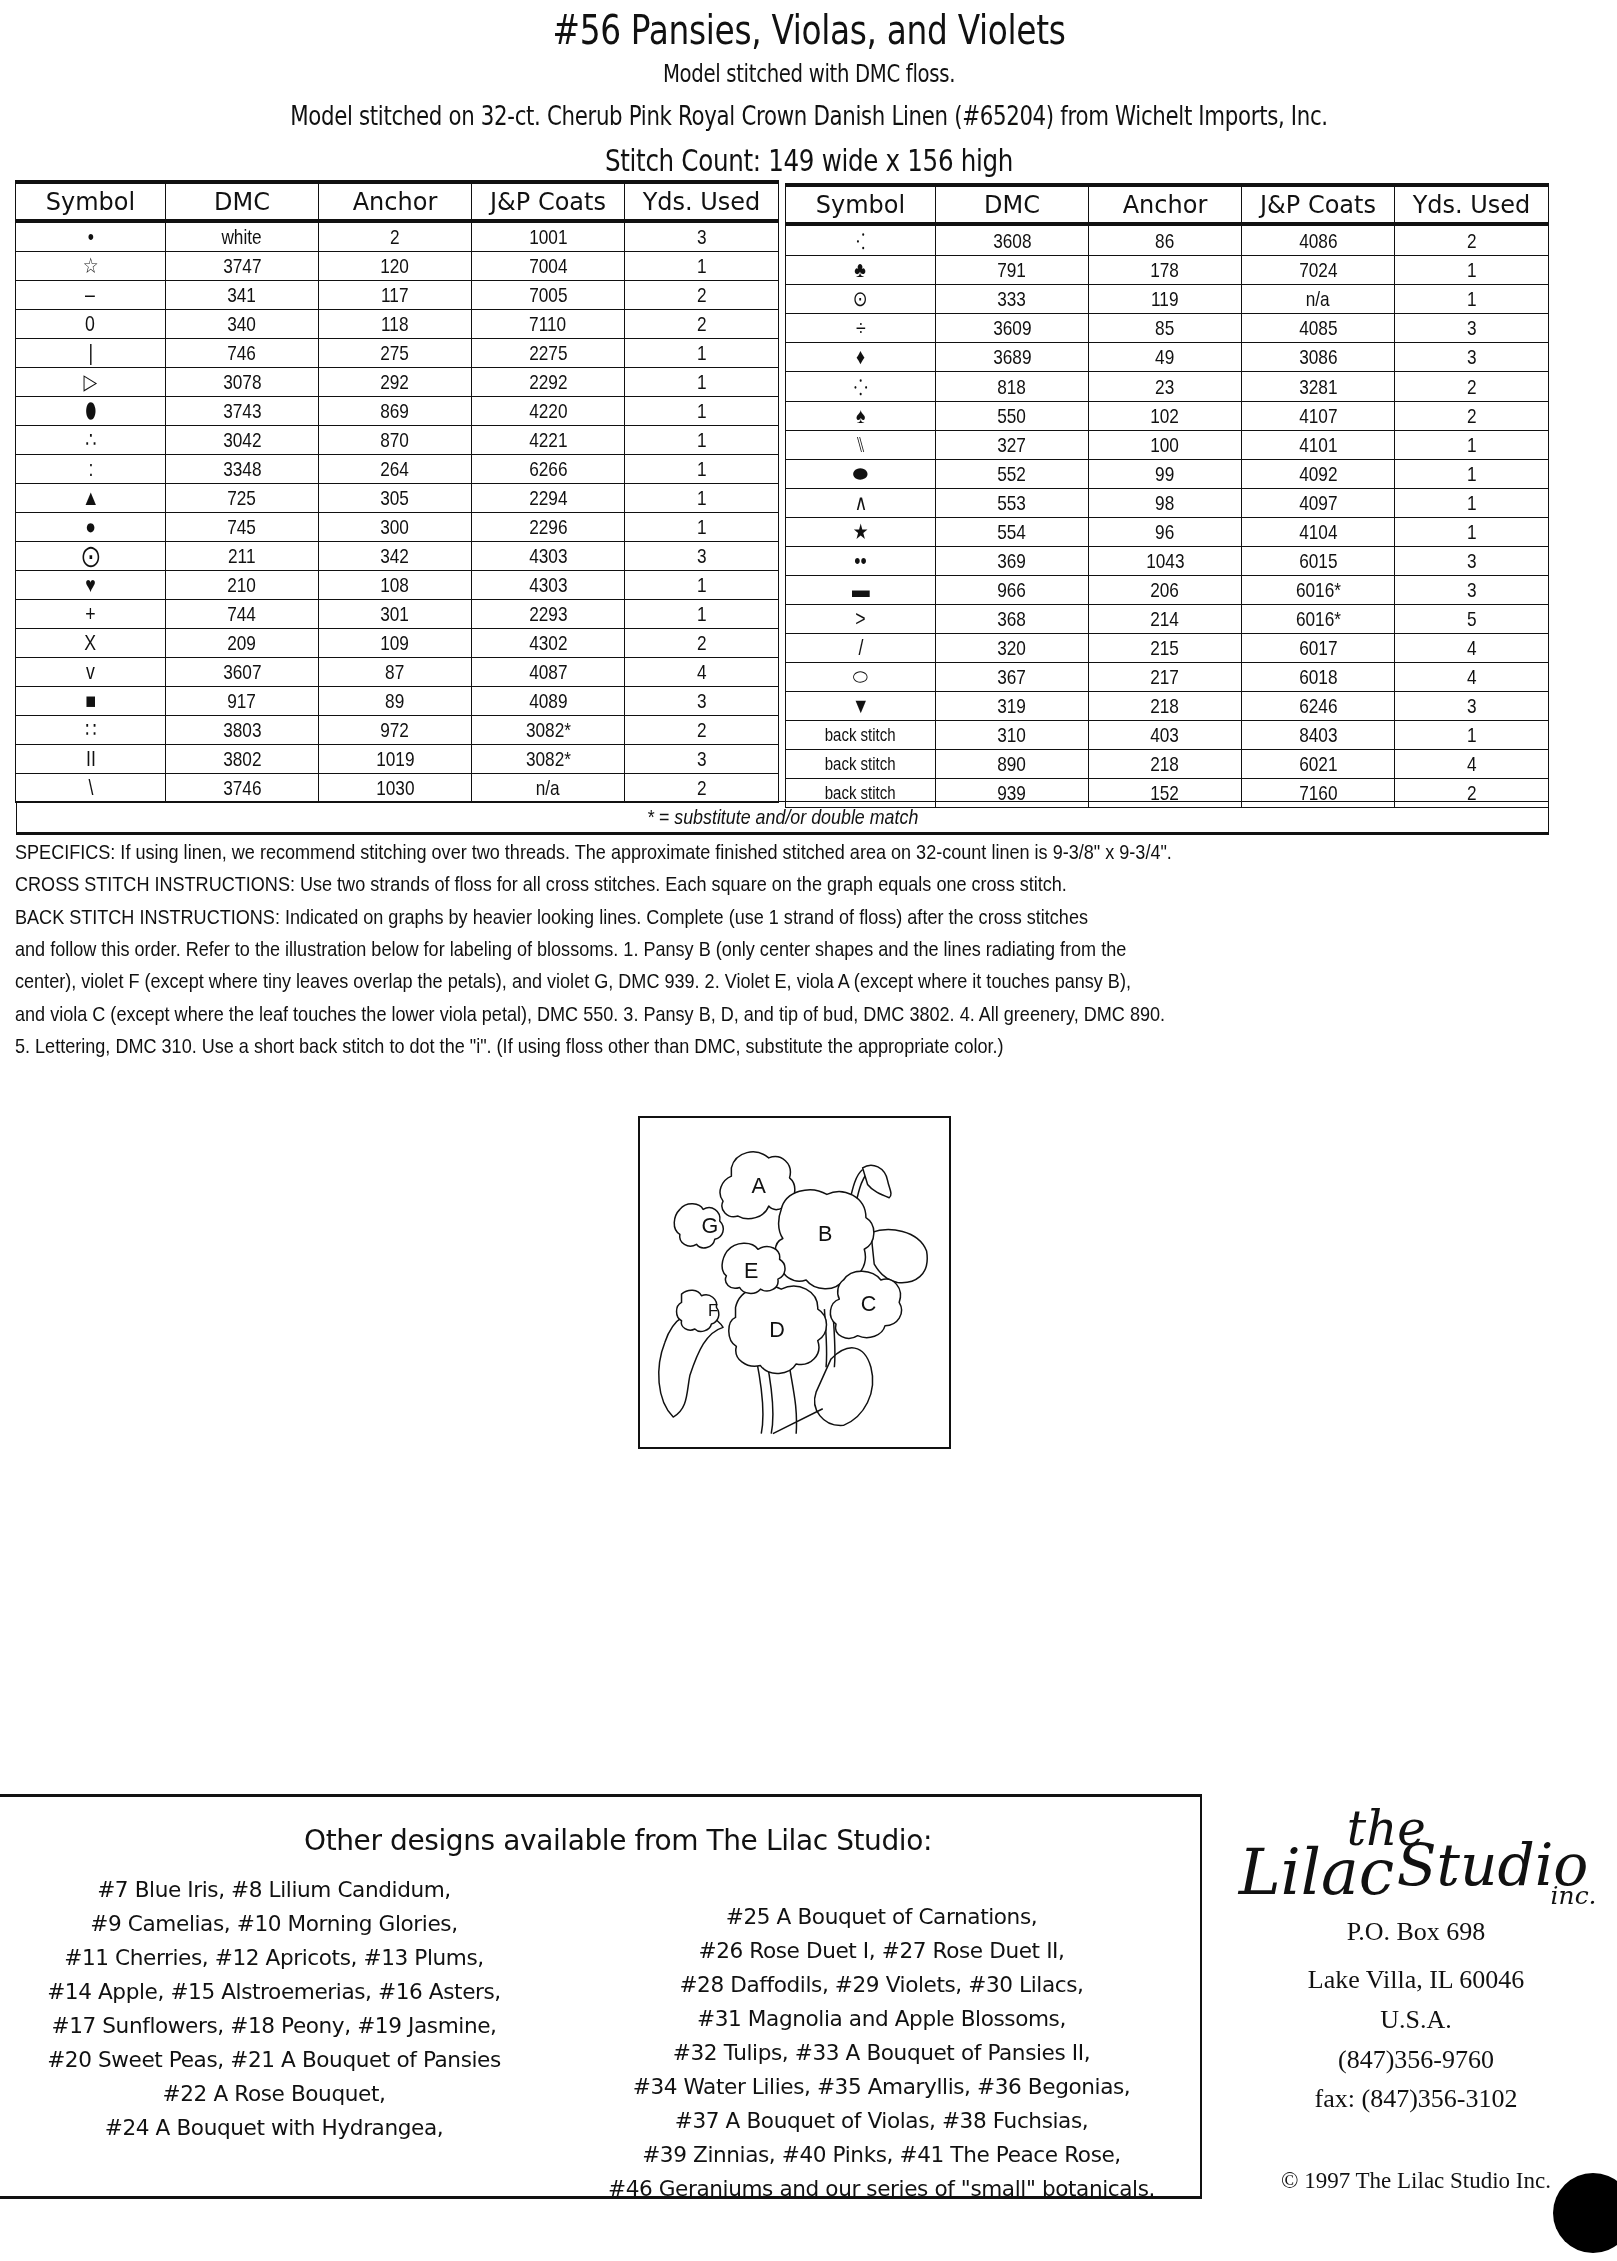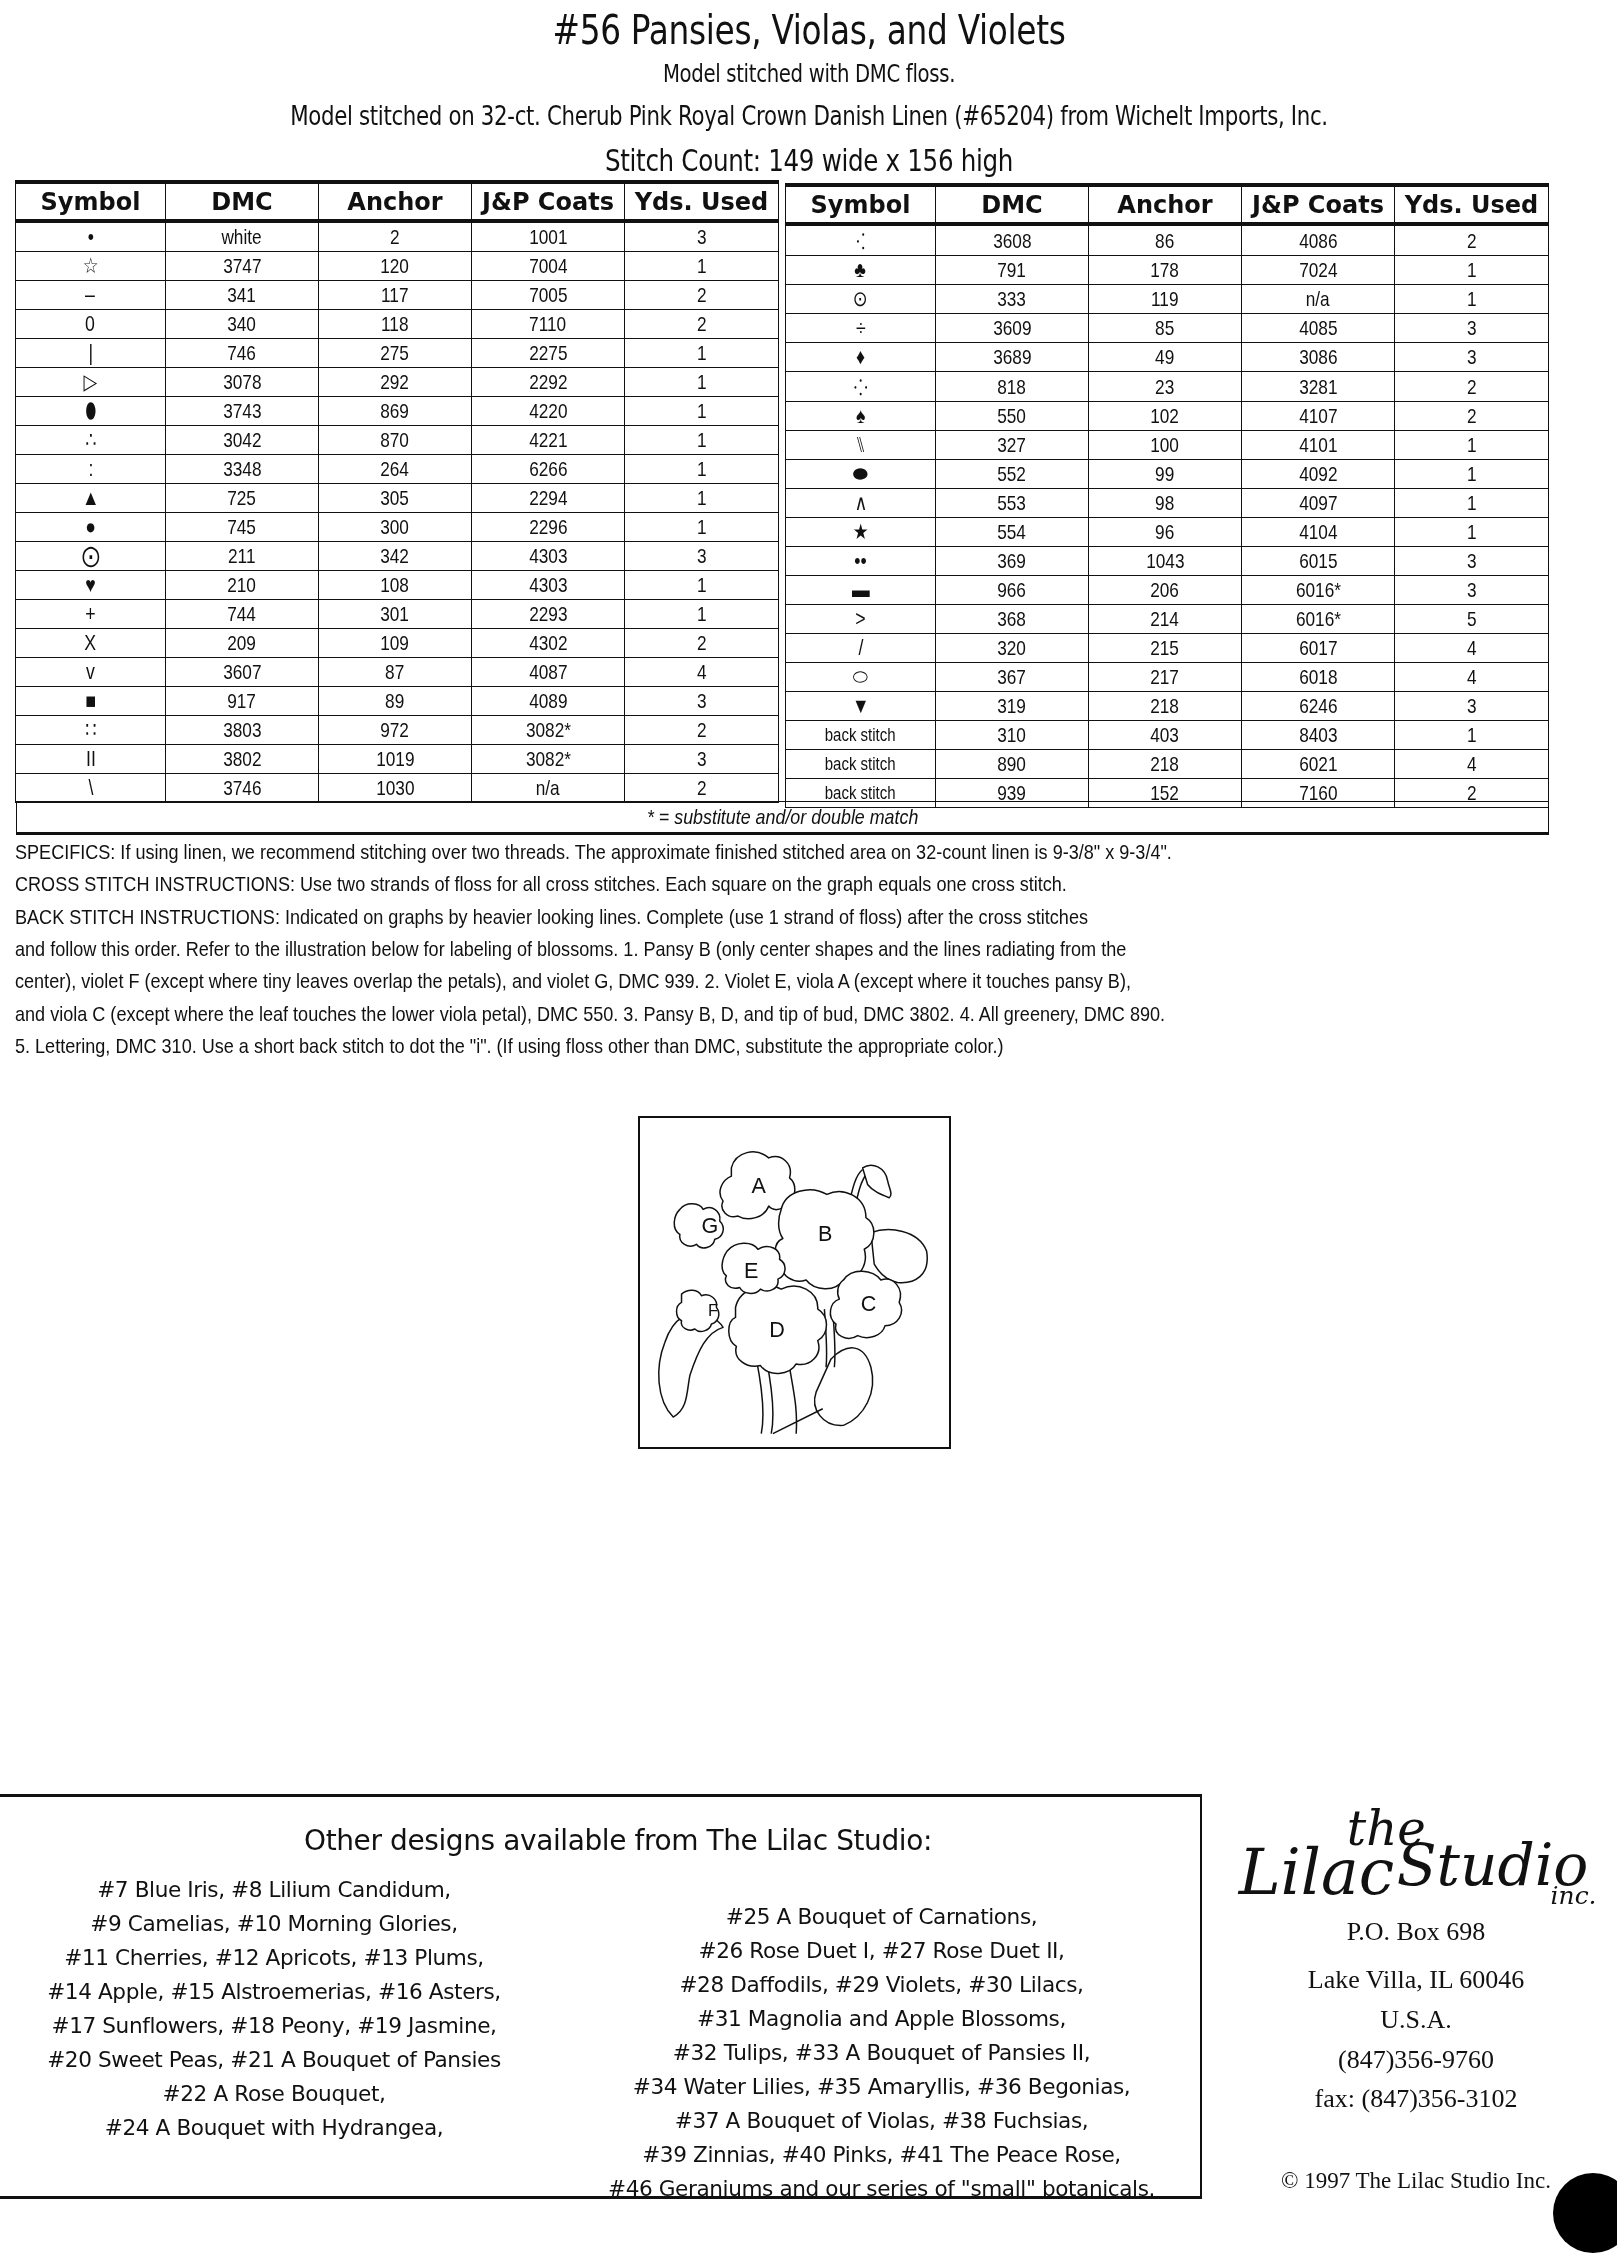--- a/index.html
+++ b/index.html
@@ -9,21 +9,21 @@
   .abs { position: absolute; }
   .center { text-align: center; }
 
   #title { left: 0; width: 1618px; top: 6.7px; font-size: 40px; font-weight: normal; transform: scaleX(0.82); transform-origin: center; }
   #sub1 { left: 0; width: 1618px; top: 60px; font-size: 24px; transform: scaleX(0.82); }
   #sub2 { left: 0; width: 1618px; top: 101px; font-size: 26px; transform: scaleX(0.82); }
   #sub3 { left: 0; width: 1618px; top: 143px; font-size: 30px; transform: scaleX(0.82); }
 
   table.key { position: absolute; border-collapse: collapse; table-layout: fixed; }
   table.key th, table.key td { border: 1.7px solid #111; text-align: center; padding: 0; overflow: hidden; white-space: nowrap; }
-  table.key th { height: 35px; font-family: "DejaVu Sans", sans-serif; font-weight: bold; font-size: 24px; border-bottom: 4.2px solid #111; border-top: 4.2px solid #111; }
+  table.key th { height: 35px; font-family: "DejaVu Sans", sans-serif; font-weight: normal; font-size: 24px; border-bottom: 4.2px solid #111; border-top: 4.2px solid #111; }
   table.key td { height: 28px; font-size: 21px; transform-origin: center; }
   table.key td .n { display: inline-block; transform: scaleX(0.82); }
   table.key td.sym { font-size: 21.6px; }
   table.key td.sym.bs { font-size: 18.3px; }
   #table-left { left: 15px; top: 180px; width: 763px; }
   #table-right { left: 785px; top: 183px; width: 763px; }
   table.key col.c1 { width: 150px; }
   table.key col.c2 { width: 153px; }
   table.key col.c3 { width: 153px; }
   table.key col.c4 { width: 153px; }

